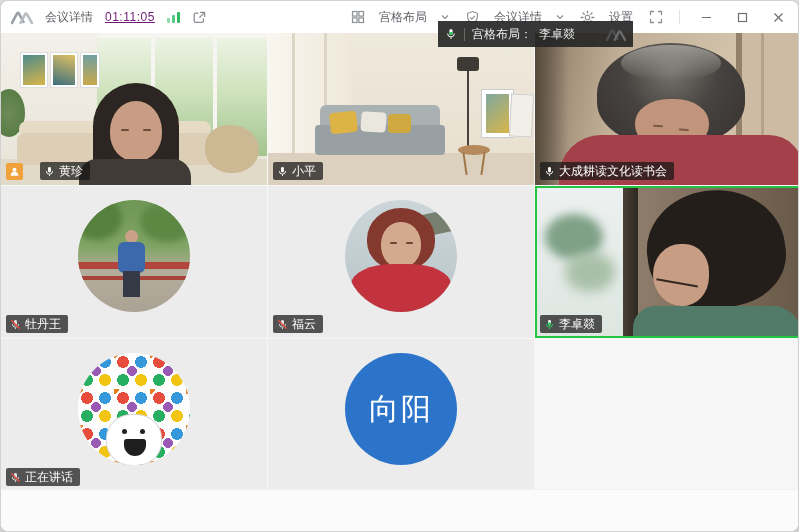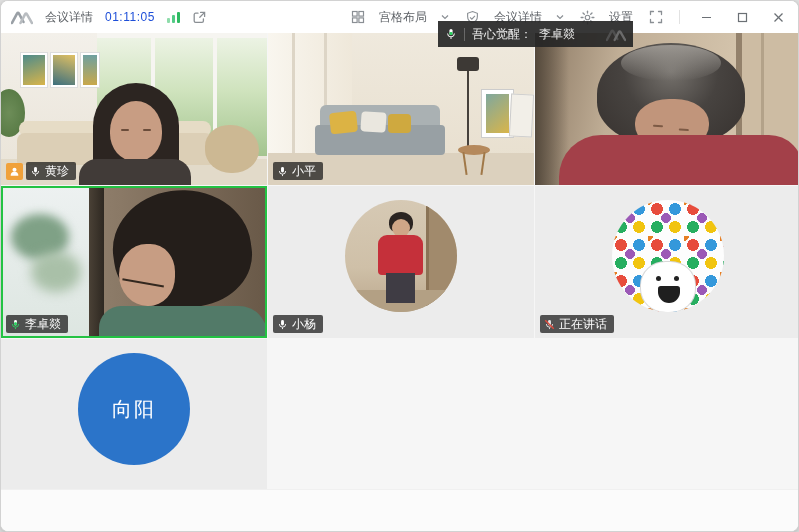--- a/index.html
+++ b/index.html
@@ -4,39 +4,39 @@
 <style>
   html,body{margin:0;padding:0;background:#e6e6e6;font-family:"Liberation Sans","DejaVu Sans",sans-serif;}
   .window{position:relative;width:799px;height:532px;background:#fff;border-radius:8px;overflow:hidden;
           box-shadow:0 2px 10px rgba(0,0,0,.25);border:1px solid #d2d2d2;box-sizing:border-box;}
   
   .topbar{position:absolute;top:0;left:0;right:0;height:32px;background:#fff;display:flex;align-items:center;
           justify-content:space-between;padding:0 10px;box-sizing:border-box;font-size:12px;color:#5f6368;z-index:20;}
   .tb-left,.tb-right{display:flex;align-items:center;gap:12px;}
   .tb-right{gap:16px;}
   .tb-item{display:flex;align-items:center;gap:14px;cursor:default;color:#5f6368;}
-  .timer{color:#1d4ed8;letter-spacing:.5px;}
+  .timer{color:#701a75;letter-spacing:.5px;text-decoration:underline;}
   .sigbars{display:flex;align-items:flex-end;gap:2px;height:12px;}
   .sigbars i{display:block;width:3px;border-radius:1px;}
   .sig1{height:5px;background:#8fdcab;}
   .sig2{height:8px;background:#52cb85;}
   .sig3{height:11px;background:#2fba63;}
   .sep{width:1px;height:14px;background:#e2e2e2;}
   .winbtn{display:flex;align-items:center;justify-content:center;width:20px;height:20px;color:#6b7075;}
   svg.ic{display:block;}
   
   .stage{position:absolute;top:32px;left:0;width:799px;height:458px;background:#f6f6f6;}
   .grid{display:grid;grid-template-columns:266px 266px 265px;grid-template-rows:152px 152px 152px;gap:1px;}
   .tile{position:relative;overflow:hidden;background:#ececec;}
   .tile.avatar{display:flex;align-items:center;justify-content:center;}
   .tile.speaking::after{content:"";position:absolute;inset:0;box-shadow:inset 0 0 0 2px #23c343;z-index:6;pointer-events:none;}
   .scene{position:absolute;inset:0;}
   .scene div{position:absolute;}
   
-  .taggroup{position:absolute;left:5px;bottom:5px;display:flex;align-items:center;gap:3px;z-index:7;justify-content:space-between;}
+  .taggroup{position:absolute;left:5px;bottom:5px;display:flex;align-items:center;gap:17px;z-index:7;justify-content:space-between;}
   .hostbadge{width:17px;height:17px;background:#f0a13a;border-radius:2px;display:flex;align-items:center;justify-content:center;}
   .nametag{display:inline-flex;align-items:center;gap:4px;background:rgba(22,22,22,.72);color:#fff;
            font-size:12px;line-height:1;padding:3px 7px 3px 4px;border-radius:2px;white-space:nowrap;}
   
   .toast{position:absolute;left:437px;top:20px;width:195px;height:26px;background:rgba(38,38,38,.92);
          display:flex;align-items:center;gap:7px;padding:0 7px;box-sizing:border-box;z-index:30;color:#ededed;font-size:12px;}
   .toast .tsep{width:1px;height:13px;background:rgba(255,255,255,.25);}
   .toast .wm{margin-left:auto;}
   
   .av{width:112px;height:112px;border-radius:50%;overflow:hidden;position:relative;margin-top:-12px;}
@@ -128,21 +128,21 @@
         radial-gradient(circle 6px at 27px 9px,#3498db 95%,transparent 100%),
         radial-gradient(circle 6px at 9px 27px,#27ae60 95%,transparent 100%),
         radial-gradient(circle 6px at 27px 27px,#f1c40f 95%,transparent 100%),
         radial-gradient(circle 5px at 18px 18px,#9b59b6 95%,transparent 100%),
         radial-gradient(circle 5px at 0px 0px,#e67e22 95%,transparent 100%);
        background-size:36px 36px;}
   .av8-face{left:29px;top:62px;width:54px;height:50px;background:#fff;border-radius:46%;box-shadow:0 0 0 1px #d8d8d8;}
   .av8-eyes{left:44px;top:76px;width:5px;height:5px;background:#222;border-radius:50%;box-shadow:18px 0 #222;}
   .av8-mouth{left:46px;top:86px;width:22px;height:17px;background:#1f1f1f;border-radius:3px 3px 12px 12px;}
   
-  .av9{display:flex;align-items:center;justify-content:center;color:#fff;font-size:20px;letter-spacing:2px;}
+  .av9{display:flex;align-items:center;justify-content:center;color:#fff;font-size:30px;letter-spacing:2px;}
   
   .bottombar{position:absolute;left:0;bottom:0;width:100%;height:42px;background:#fbfbfb;border-top:1px solid #f0f0f0;box-sizing:border-box;}
 </style>
 </head>
 <body>
 
 <div class="window">
 
   <div class="topbar">
     <div class="tb-left">
@@ -234,21 +234,21 @@
   </div>
 
   <div class="toast">
     <svg class="ic" width="12" height="12" viewBox="0 0 12 12">
       <rect x="4.4" y="1" width="3.2" height="6" rx="1.6" fill="#fff"></rect>
       <rect x="4.4" y="4" width="3.2" height="3" rx="1.2" fill="#2ad05e"></rect>
       <path d="M2.6 5.5 a3.4 3.4 0 0 0 6.8 0" fill="none" stroke="#fff" stroke-width="1"></path>
       <line x1="6" y1="9.2" x2="6" y2="11" stroke="#fff" stroke-width="1"></line>
     </svg>
     <div class="tsep"></div>
-    <span>吾心觉醒：</span>
+    <span>宫格布局：</span>
     <span>李卓燚</span>
     <svg class="ic wm" width="20" height="15" viewBox="0 0 22 16">
       <path d="M1 14 L6 4.6 Q7 3 8 4.6 L12.5 13" fill="none" stroke="#4f4f4f" stroke-width="2.6" stroke-linecap="round"></path>
       <path d="M9.5 14 L14 5.4 Q15 3.8 16 5.4 L21 14" fill="none" stroke="#6a6a6a" stroke-width="2.6" stroke-linecap="round"></path>
     </svg>
   </div>
 
   <div class="stage">
     <div class="grid">
 
@@ -328,23 +328,75 @@
           <div class="s3-wall"></div>
             <div class="s3-darkL"></div>
             <div class="s3-door"></div>
             <div class="s3-doorline"></div>
           <div class="s3-hair"></div>
           <div class="s3-streak"></div>
             <div class="s3-face"></div>
             <div class="s3-eyes"></div>
             <div class="s3-body"></div>
         </div>
-      </div>
-
-
+        <div class="taggroup">
+          <span class="nametag">
+            <svg class="ic" width="11" height="11" viewBox="0 0 12 12">
+              <rect x="4.4" y="1" width="3.2" height="6" rx="1.6" fill="#fff"></rect>
+              <path d="M2.6 5.5 a3.4 3.4 0 0 0 6.8 0" fill="none" stroke="#fff" stroke-width="1"></path>
+              <line x1="6" y1="9.2" x2="6" y2="11" stroke="#fff" stroke-width="1"></line>
+            </svg>
+            <span>大成耕读文化读书会</span>
+          </span>
+        </div>
+      </div>
+
+      <div class="tile avatar">
+        <div class="av av4">
+          <div class="av4-t1"></div>
+            <div class="av4-t2"></div>
+            <div class="av4-rail"></div>
+            <div class="av4-rail2"></div>
+          <div class="av4-head"></div>
+            <div class="av4-jack"></div>
+            <div class="av4-pant"></div>
+        </div>
+        <div class="taggroup">
+          <span class="nametag">
+            <svg class="ic" width="11" height="11" viewBox="0 0 12 12">
+              <rect x="4.4" y="1" width="3.2" height="6" rx="1.6" fill="#e6e6e6"></rect>
+              <path d="M2.6 5.5 a3.4 3.4 0 0 0 6.8 0" fill="none" stroke="#e6e6e6" stroke-width="1"></path>
+              <line x1="6" y1="9.2" x2="6" y2="11" stroke="#e6e6e6" stroke-width="1"></line>
+              <line x1="1.4" y1="1.4" x2="10.6" y2="10.6" stroke="#e14b3d" stroke-width="1.6"></line>
+            </svg>
+            <span>牡丹王</span>
+          </span>
+        </div>
+      </div>
+
+      <div class="tile avatar">
+        <div class="av av5">
+          <div class="av5-shore"></div>
+            <div class="av5-hair"></div>
+            <div class="av5-face"></div>
+          <div class="av5-eyes"></div>
+            <div class="av5-body"></div>
+        </div>
+        <div class="taggroup">
+          <span class="nametag">
+            <svg class="ic" width="11" height="11" viewBox="0 0 12 12">
+              <rect x="4.4" y="1" width="3.2" height="6" rx="1.6" fill="#e6e6e6"></rect>
+              <path d="M2.6 5.5 a3.4 3.4 0 0 0 6.8 0" fill="none" stroke="#e6e6e6" stroke-width="1"></path>
+              <line x1="6" y1="9.2" x2="6" y2="11" stroke="#e6e6e6" stroke-width="1"></line>
+              <line x1="1.4" y1="1.4" x2="10.6" y2="10.6" stroke="#e14b3d" stroke-width="1.6"></line>
+            </svg>
+            <span>福云</span>
+          </span>
+        </div>
+      </div>
 
       <div class="tile speaking">
         <div class="scene">
           <div class="s6-wall"></div>
             <div class="s6-win"></div>
             <div class="s6-g1"></div>
             <div class="s6-g2"></div>
           <div class="s6-frame"></div>
           <div class="s6-hair"></div>
           <div class="s6-face"></div>
@@ -357,40 +409,20 @@
               <rect x="4.4" y="1" width="3.2" height="6" rx="1.6" fill="#fff"></rect>
               <rect x="4.4" y="3.6" width="3.2" height="3.4" rx="1.2" fill="#2ad05e"></rect>
               <path d="M2.6 5.5 a3.4 3.4 0 0 0 6.8 0" fill="none" stroke="#2ad05e" stroke-width="1"></path>
               <line x1="6" y1="9.2" x2="6" y2="11" stroke="#2ad05e" stroke-width="1"></line>
             </svg>
             <span>李卓燚</span>
           </span>
         </div>
       </div>
 
-      <div class="tile avatar">
-        <div class="av av7">
-          <div class="av7-door"></div>
-            <div class="av7-floor"></div>
-            <div class="av7-hair"></div>
-          <div class="av7-face"></div>
-            <div class="av7-shirt"></div>
-            <div class="av7-pant"></div>
-        </div>
-        <div class="taggroup">
-          <span class="nametag">
-            <svg class="ic" width="11" height="11" viewBox="0 0 12 12">
-              <rect x="4.4" y="1" width="3.2" height="6" rx="1.6" fill="#fff"></rect>
-              <path d="M2.6 5.5 a3.4 3.4 0 0 0 6.8 0" fill="none" stroke="#fff" stroke-width="1"></path>
-              <line x1="6" y1="9.2" x2="6" y2="11" stroke="#fff" stroke-width="1"></line>
-            </svg>
-            <span>小杨</span>
-          </span>
-        </div>
-      </div>
 
       <div class="tile avatar">
         <div class="av av8">
           <div class="av8-face"></div>
             <div class="av8-eyes"></div>
             <div class="av8-mouth"></div>
         </div>
         <div class="taggroup">
           <span class="nametag">
             <svg class="ic" width="11" height="11" viewBox="0 0 12 12">

